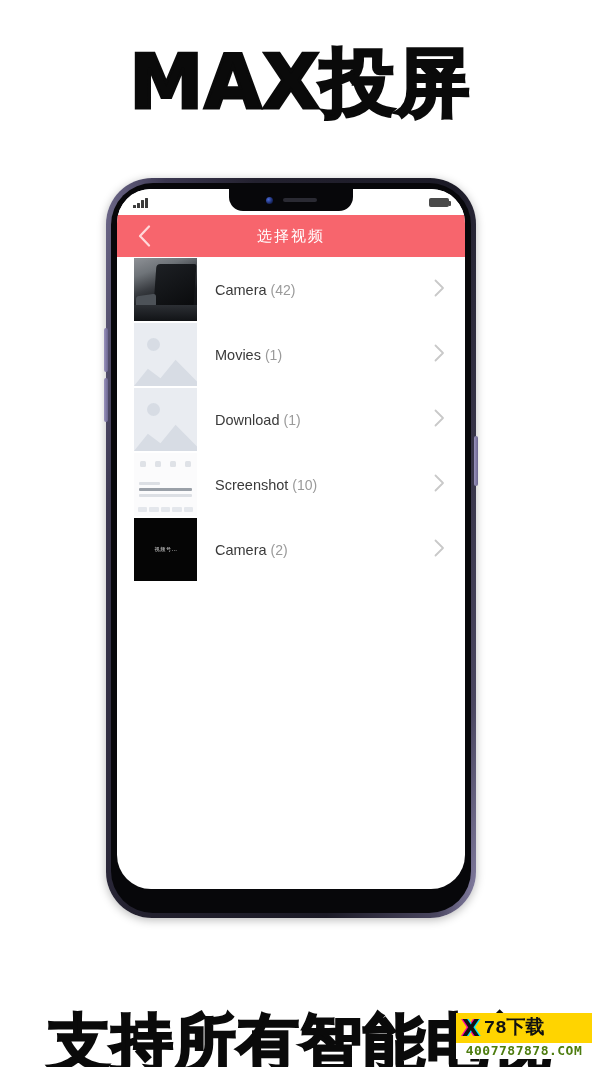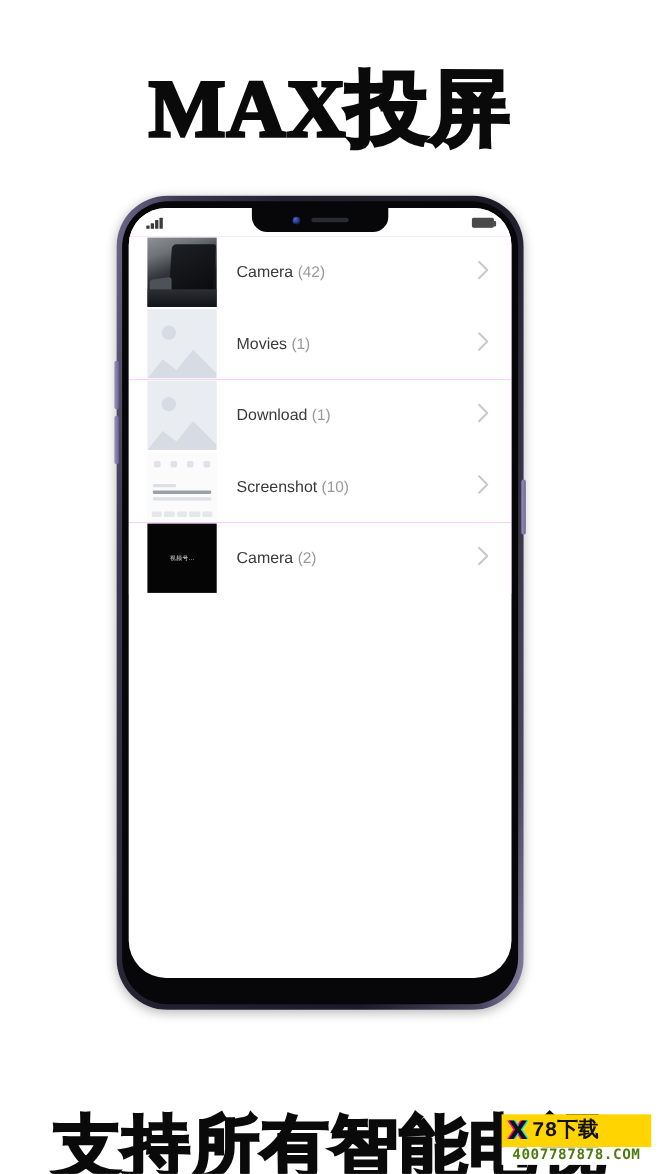--- a/index.html
+++ b/index.html
@@ -25,24 +25,23 @@
     left: 0;
     width: 600px;
     text-align: center;
     color: #0a0a0a;
     font-family: "DejaVu Sans", "Liberation Sans", sans-serif;
     font-weight: 700;
     letter-spacing: 1px;
     white-space: nowrap;
   }
   #promo-top {
-    top: 52px;
+    top: 34px;
     font-size: 74px;
     line-height: 96px;
-    font-family: Liberation Serif, serif;
     -webkit-text-stroke: 3px #0a0a0a;
   }
   #promo-bottom {
     top: 962px;
     font-size: 62px;
     line-height: 82px;
     margin-top: 40px;
     -webkit-text-stroke: 2.5px #0a0a0a;
   }
 
@@ -387,20 +386,30 @@
             <i></i>
             <i></i>
         </div>
         <div id="notch">
           <div id="front-camera"></div>
           <div id="earpiece"></div>
         </div>
         <div id="battery-icon"></div>
       </div>
 
+      <div id="app-header">
+        <div id="back-button">
+          <span>
+            <svg width="13" height="22" viewBox="0 0 13 22" fill="none">
+              <path d="M11 1.5 L2 11 L11 20.5" stroke="#ffd9da" stroke-width="2.2" stroke-linecap="round" stroke-linejoin="round"></path>
+            </svg>
+          </span>
+        </div>
+        <div id="header-title">选择视频</div>
+      </div>
 
       <div id="folder-list">
 
         <div class="folder-row">
           <div class="thumb thumb-camera">
             <div class="cam-window"></div>
             <div class="cam-mirror"></div>
             <div class="cam-body"></div>
           </div>
           <div class="row-label">

